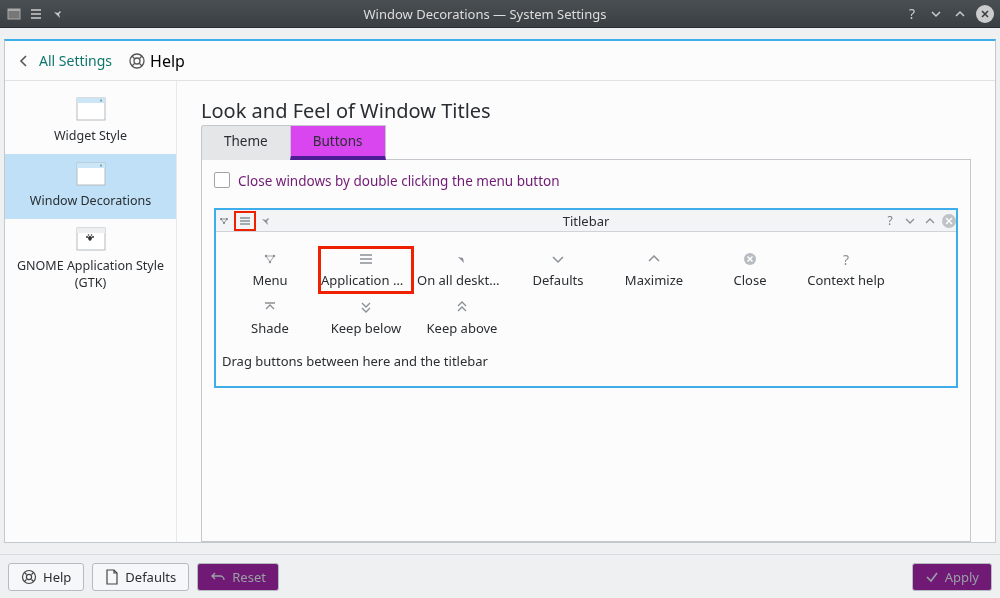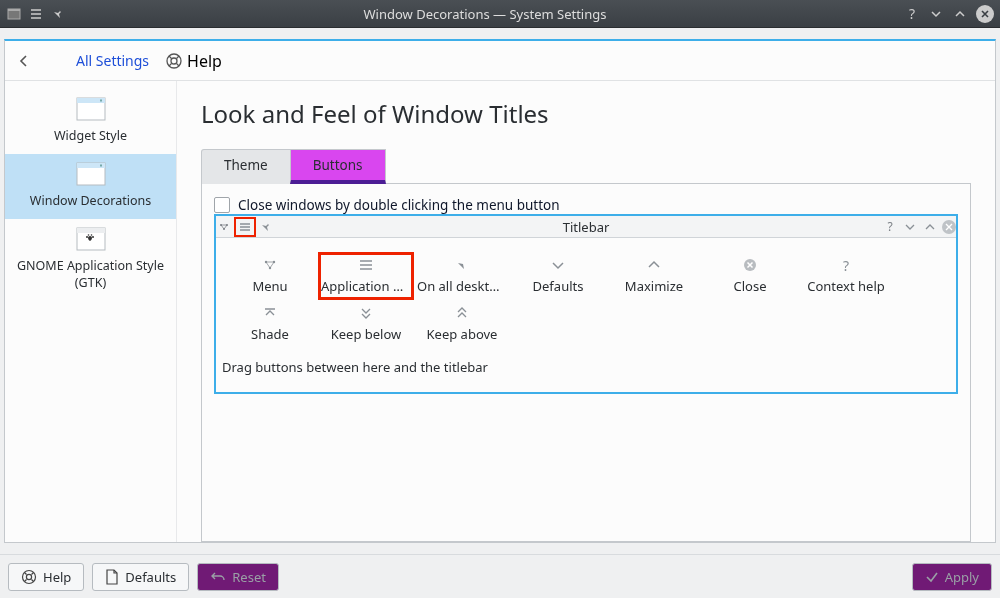--- a/index.html
+++ b/index.html
@@ -12,42 +12,42 @@
 .titlebar-icon { width: 16px; height: 16px; display: flex; align-items: center; justify-content: center; color: #ccc; }
 .titlebar-title { flex: 1; text-align: center; color: #ddd; }
 .titlebar-right { display: flex; align-items: center; gap: 8px; }
 .titlebar-btn { width: 16px; height: 16px; display: flex; align-items: center; justify-content: center; color: #ccc; font-size: 14px; cursor: pointer; }
 .titlebar-close { width: 18px; height: 18px; border-radius: 50%; background: #ccc; color: #3a3f44; display: flex; align-items: center; justify-content: center; font-size: 12px; font-weight: bold; cursor: pointer; }
 
 .content-body { flex: 1; display: flex; flex-direction: column; background: #fcfcfc; border: 1px solid #c4c8cc; margin: 4px; border-top: 2px solid #3daee9; overflow: hidden; }
 
 .toolbar { height: 40px; display: flex; align-items: center; padding: 0 12px; gap: 8px; border-bottom: 1px solid #e0e2e4; }
 .back-chevron { font-size: 18px; color: #555; cursor: pointer; }
-.toolbar-link { font-size: 14px; color: #1d4ed8; cursor: pointer; margin-left: 37px; }
+.toolbar-link { font-size: 14px; color: #0f766e; cursor: pointer; }
 .toolbar-help { display: flex; align-items: center; gap: 4px; margin-left: 8px; cursor: pointer; }
 
 .main-area { flex: 1; display: flex; overflow: hidden; }
 
 .sidebar { width: 172px; padding: 8px 0; border-right: 1px solid #e8e9eb; }
 .sidebar-item { display: flex; flex-direction: column; align-items: center; padding: 6px 4px 10px; cursor: pointer; font-size: 12.5px; color: #2a2e32; text-align: center; }
 .sidebar-item.selected { background: #bfe0f6; }
 .sidebar-icon { width: 32px; height: 28px; margin-bottom: 4px; display: flex; align-items: center; justify-content: center; }
 
 .content { flex: 1; padding: 16px 24px 0 24px; display: flex; flex-direction: column; overflow: hidden; }
-.page-title { font-size: 24px; font-weight: 400; color: #2a2e32; margin-bottom: 18px; }
+.page-title { font-size: 20px; font-weight: 400; color: #2a2e32; }
 
 .tabs { display: flex; border-bottom: 1px solid #c4c8cc; }
 .tab { padding: 6px 22px; font-size: 13.5px; color: #2a2e32; background: #e4e6e8; border: 1px solid #c4c8cc; border-bottom: none; cursor: pointer; position: relative; top: 1px; }
 .tab.active { background: #d946ef; border-bottom: 4px solid #4c1d95; }
 .tab:first-child { border-top-left-radius: 3px; }
 .tab + .tab { margin-left: -1px; }
 
 .tab-content { flex: 1; border: 1px solid #c4c8cc; border-top: none; padding: 12px 12px; overflow: auto; }
 
-.checkbox-row { display: flex; align-items: center; gap: 8px; font-size: 13.5px; color: #0f172a; margin-bottom: 0; }
+.checkbox-row { display: flex; align-items: flex-start; gap: 8px; font-size: 13.5px; color: #701a75; margin-bottom: 18px; }
 .checkbox { width: 16px; height: 16px; border: 1px solid #a0a5aa; border-radius: 2px; background: #fff; cursor: pointer; }
 
 .preview-frame { border: 2px solid #3daee9; padding: 0; }
 .preview-titlebar { height: 22px; background: #f3f4f5; border-bottom: 1px solid #d0d4d8; display: flex; align-items: center; padding: 0 0; position: relative; }
 .ptb-left { display: flex; align-items: center; gap: 2px; }
 .ptb-icon { width: 16px; height: 16px; display: flex; align-items: center; justify-content: center; color: #7a7f85; font-size: 12px; }
 .ptb-center { position: absolute; left: 0; right: 0; text-align: center; font-size: 13px; color: #2a2e32; pointer-events: none; }
 .ptb-right { display: flex; align-items: center; gap: 4px; margin-left: auto; }
 .ptb-close { width: 14px; height: 14px; border-radius: 50%; background: #bfc3c7; color: #fff; display: flex; align-items: center; justify-content: center; font-size: 9px; }
 

